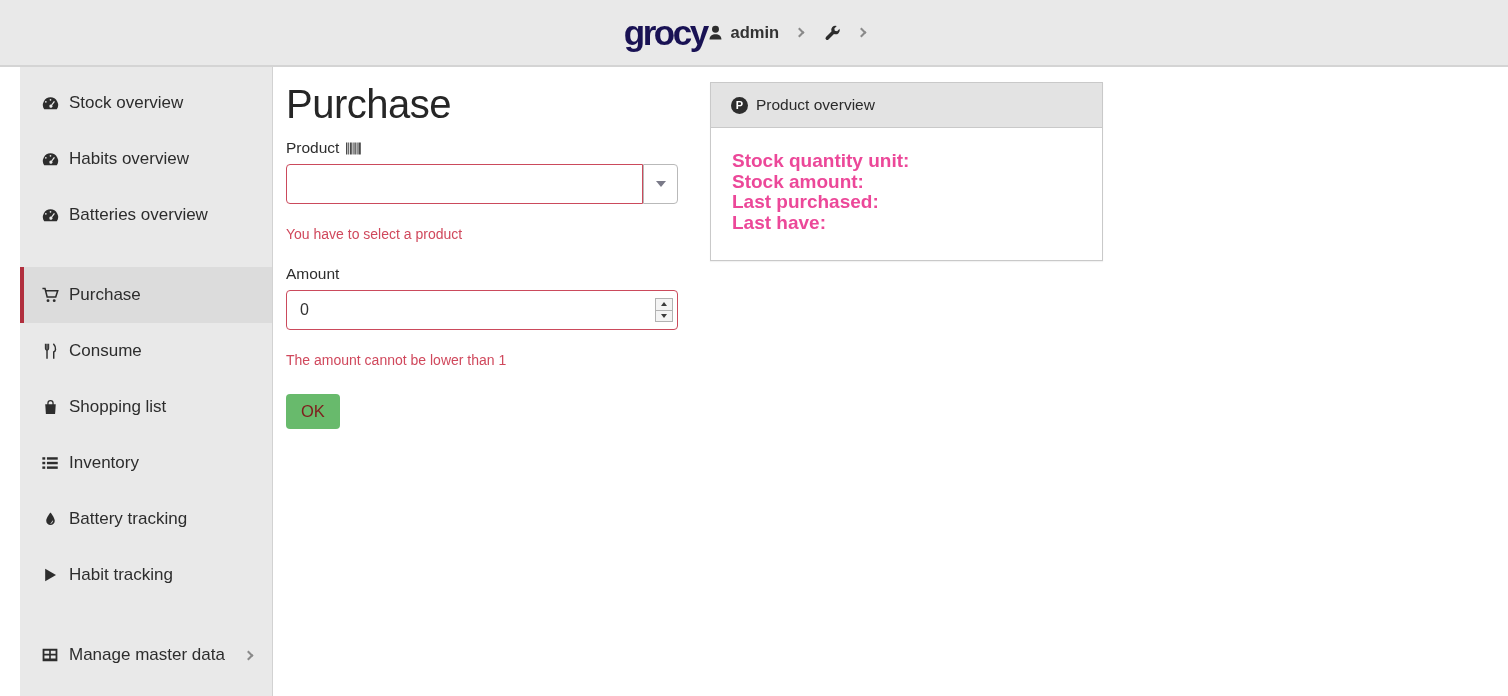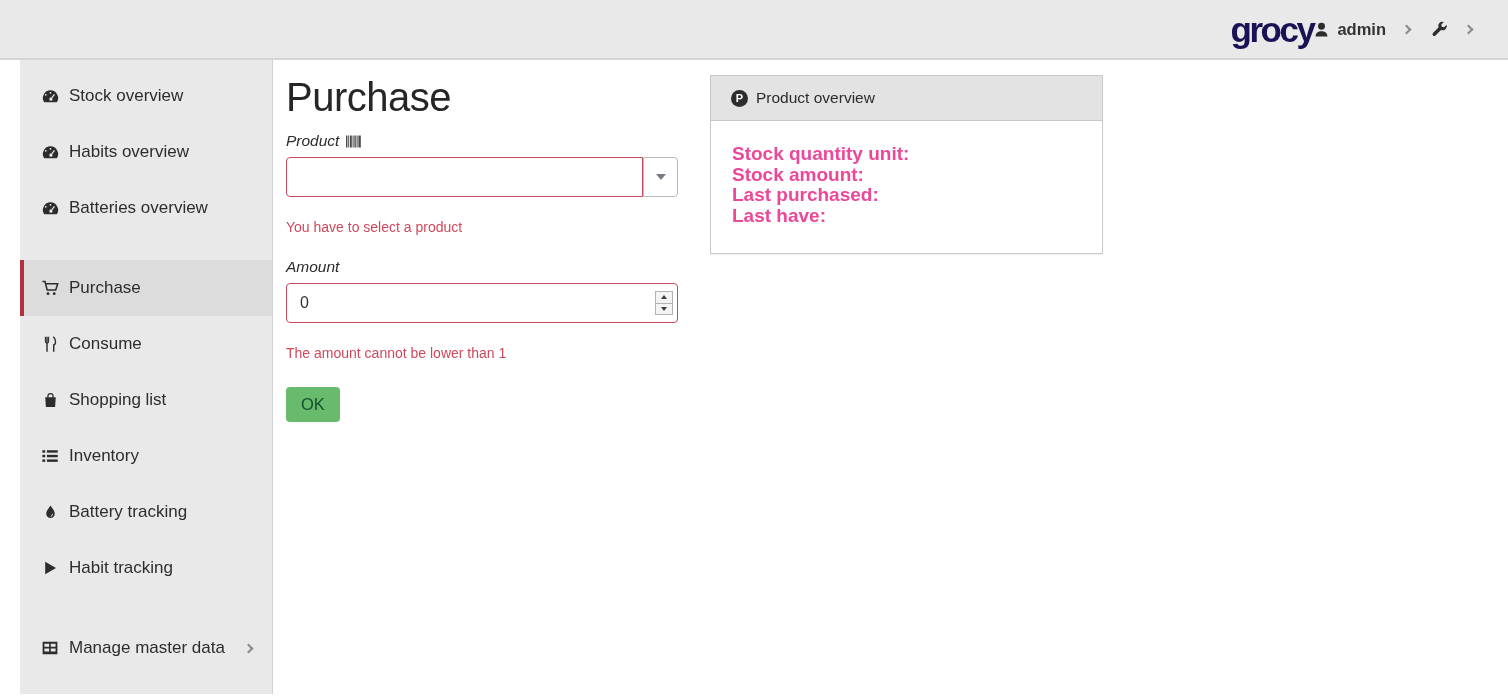--- a/index.html
+++ b/index.html
@@ -5,22 +5,22 @@
   * { box-sizing: border-box; }
   html,body { margin:0; padding:0; }
   body {
     width:1508px; height:696px; overflow:hidden;
     font-family:"Liberation Sans","DejaVu Sans",sans-serif;
     background:#fff; color:#2d2d2d;
   }
 
   
   .navbar {
-    height:60px; background:#e9e9e9; border-bottom:2px solid #d4d4d4;
-    display:flex; align-items:center; justify-content:flex-end;
+    height:67px; background:#e9e9e9; border-bottom:2px solid #d4d4d4;
+    display:flex; align-items:center; justify-content:center;
     padding:0 30px 0 17px;
   }
   .logo {
     font-size:35px; font-weight:700; color:#191254;
     letter-spacing:-2.5px; cursor:pointer; line-height:1;
   }
   .usermenu { display:flex; align-items:center; font-size:16.5px; color:#333; }
   .um-item { display:flex; align-items:center; gap:7px; cursor:pointer; font-weight:600; }
   .chev {
     width:7px; height:7px; border-right:2px solid #8a8a8a; border-top:2px solid #8a8a8a;
@@ -43,21 +43,21 @@
   .nav-item.active { background:#dcdcdc; border-left:4px solid #b12f3e; padding-left:16px; }
   .nav-item.spaced { margin-top:24px; }
   .nav-item .chev { margin-left:auto; }
 
   
   .content { flex:1; display:flex; align-items:flex-start; padding:15px 0 0 13px; }
   .form-col { width:392px; flex:none; }
   h1.page-title { font-size:40px; font-weight:500; margin:0 0 13px; color:#262626; letter-spacing:-0.5px; line-height:1.1; }
 
   .form-group { margin-bottom:23px; }
-  .field-label { font-size:15.5px; margin-bottom:7px; display:flex; align-items:center; gap:7px;font-style:italic; }
+  .field-label { font-size:15.5px; margin-bottom:7px; display:flex; align-items:center; gap:7px; }
   .input-row { display:flex; }
   input.text {
     height:40px; border:1px solid #cb4a5c; font-size:16px; padding:0 13px;
     outline:none; color:#333; font-family:inherit; background:#fff;
   }
   .product-input { width:357px; border-radius:4px 0 0 4px; }
   .dd-btn {
     width:35px; height:40px; background:#fff; border:1px solid #b9b9b9;
     border-radius:0 4px 4px 0; margin-left:0; cursor:pointer;
     display:flex; align-items:center; justify-content:center;
@@ -78,21 +78,21 @@
     border:1px solid #b2b2b2; background:#f4f4f4; display:flex; flex-direction:column; cursor:pointer;
   }
   .spin-half { flex:1; display:flex; align-items:center; justify-content:center; }
   .spin-half + .spin-half { border-top:1px solid #b2b2b2; }
   .tri-up { width:0; height:0; border-left:3.5px solid transparent; border-right:3.5px solid transparent; border-bottom:4.5px solid #3c3c3c; }
   .tri-down { width:0; height:0; border-left:3.5px solid transparent; border-right:3.5px solid transparent; border-top:4.5px solid #3c3c3c; }
 
   .error { color:#d0485c; font-size:14px; margin-top:22px; }
 
   .ok-btn {
-    margin-top:3px; background:#68ba6c; color:#14532d; border:none; border-radius:4px;
+    margin-top:3px; background:#68ba6c; color:#7f1d1d; border:none; border-radius:4px;
     font-size:16.5px; padding:8px 15px; cursor:pointer; font-family:inherit;
   }
 
   
   .panel-col { width:393px; margin-left:32px; flex:none;border-radius:28px; }
   .panel { border:1px solid #c9c9c9; box-shadow:0 1px 1px rgba(0,0,0,.05); background:#fff; }
   .panel-head {
     background:#e3e3e3; border-bottom:1px solid #c9c9c9; padding:13px 20px;
     font-size:15.5px; display:flex; align-items:center; gap:8px; color:#2b2b2b;
   }

